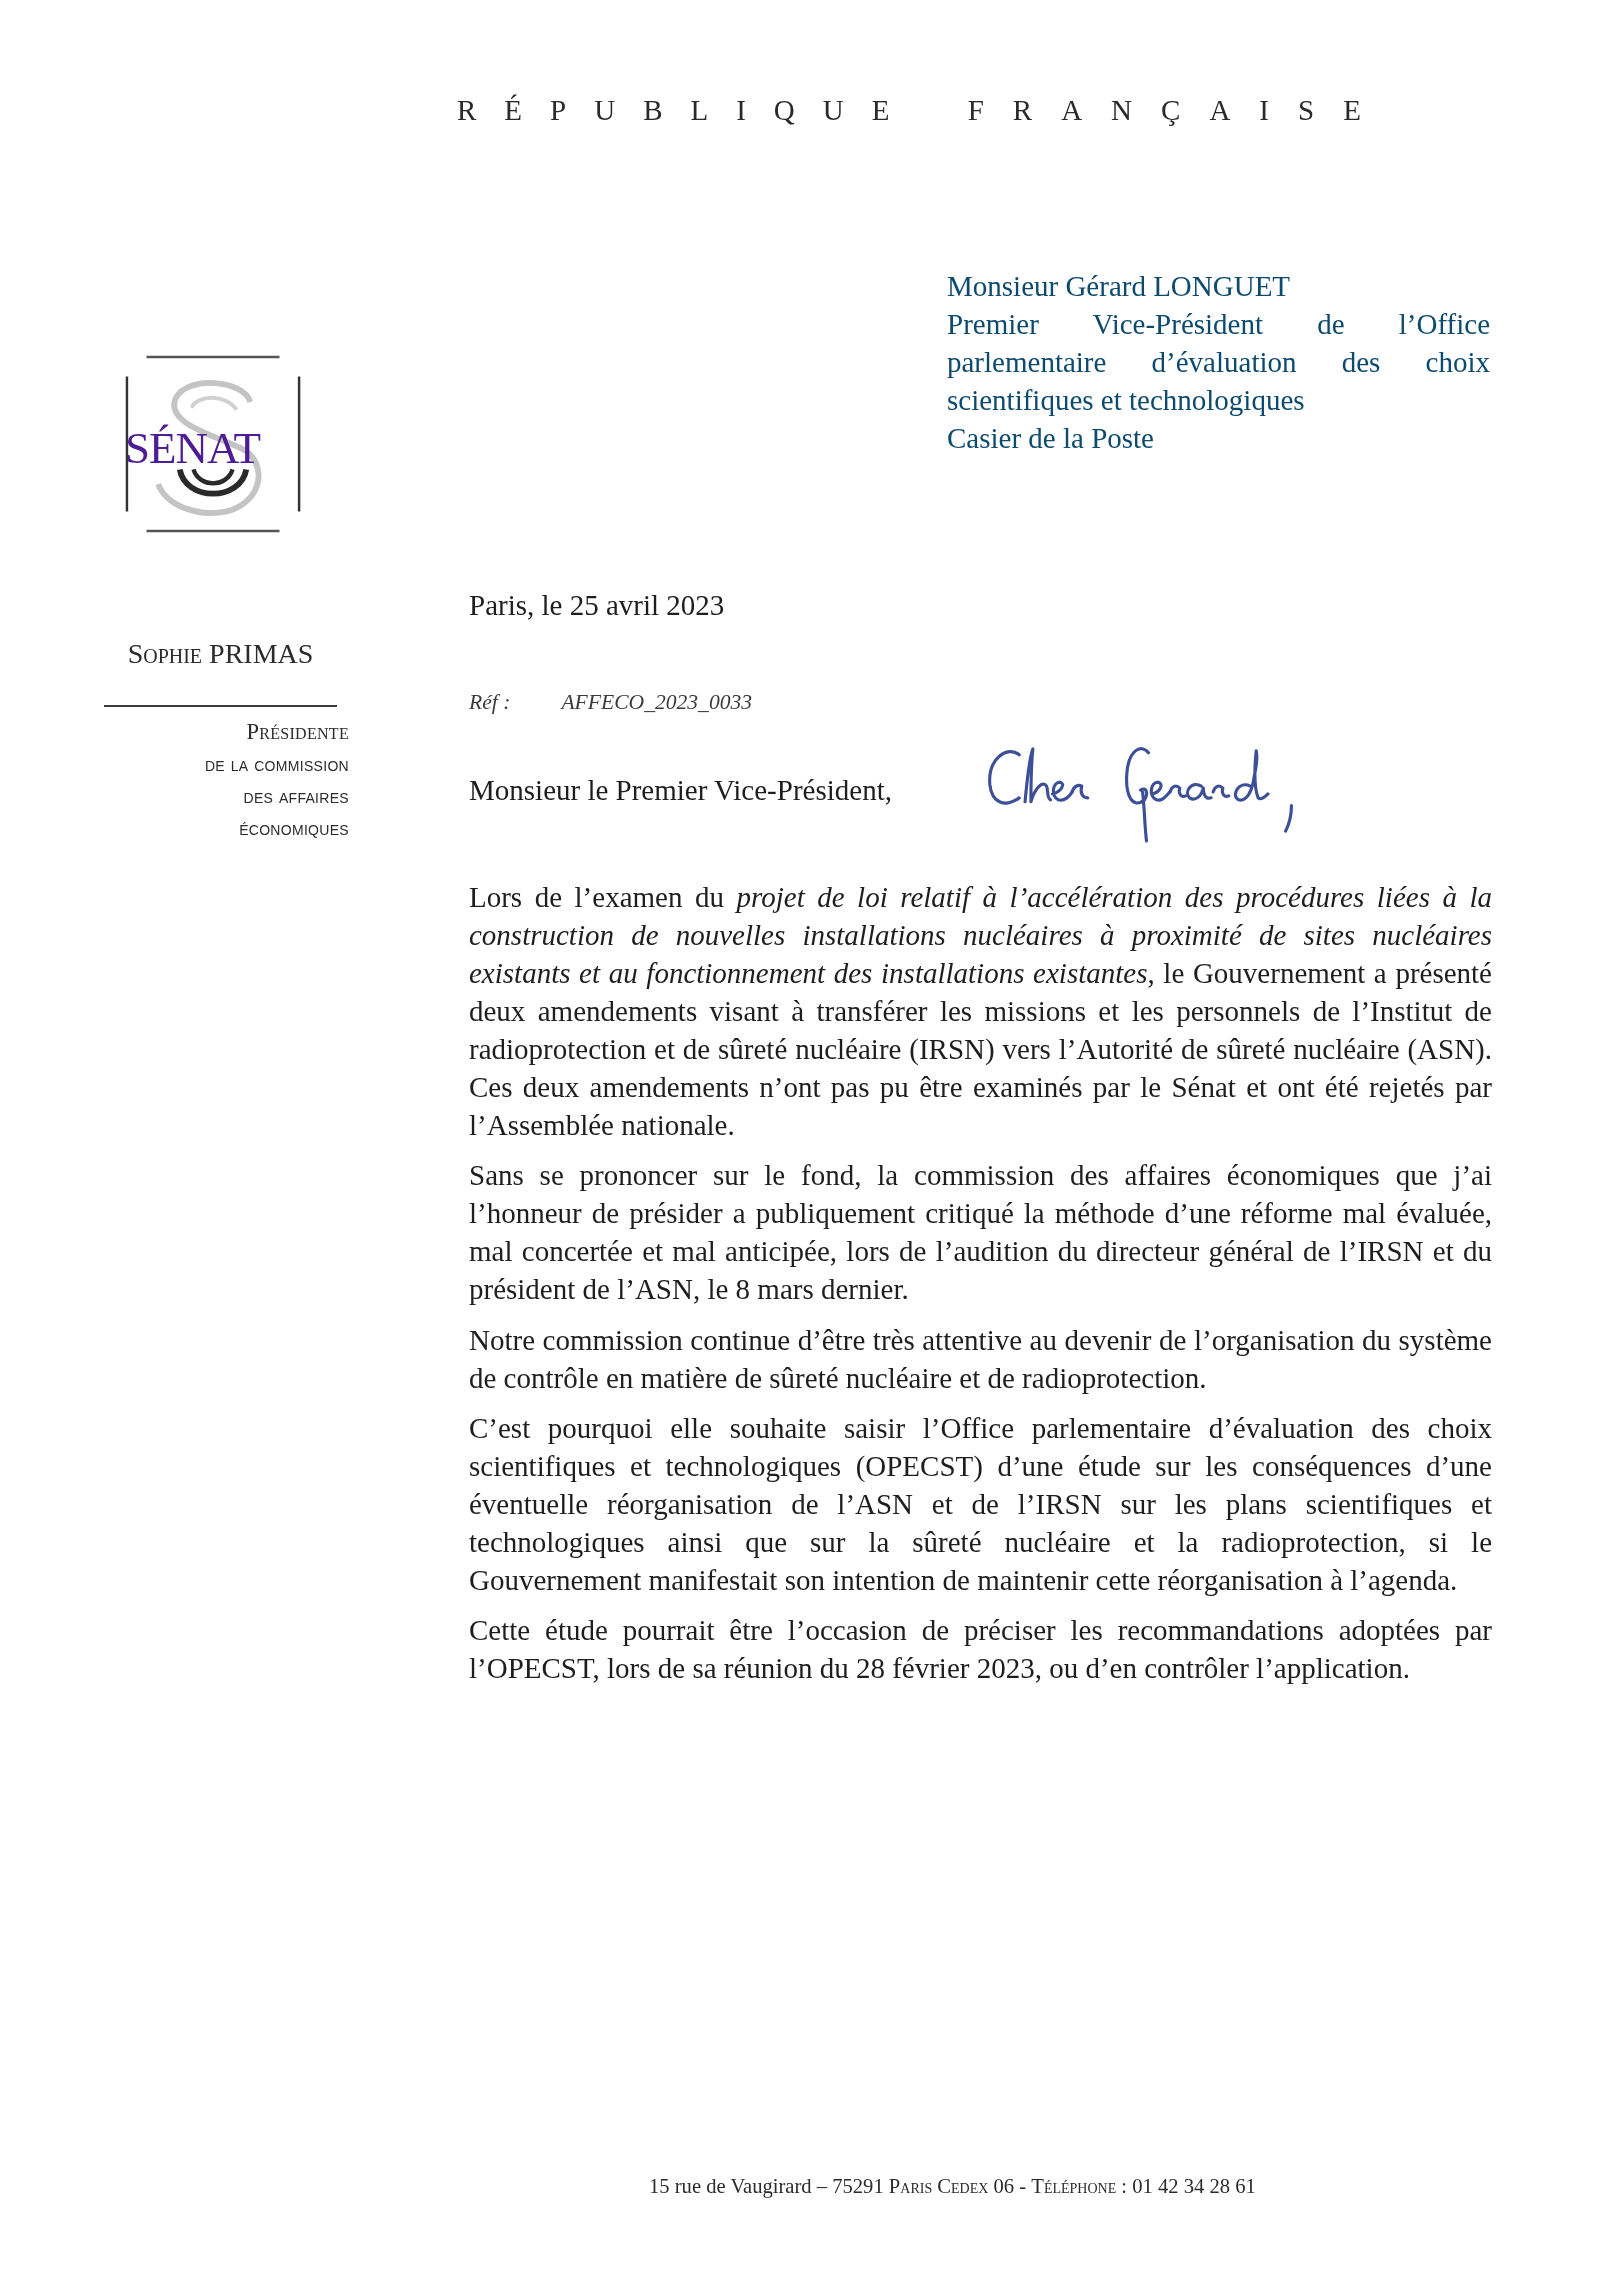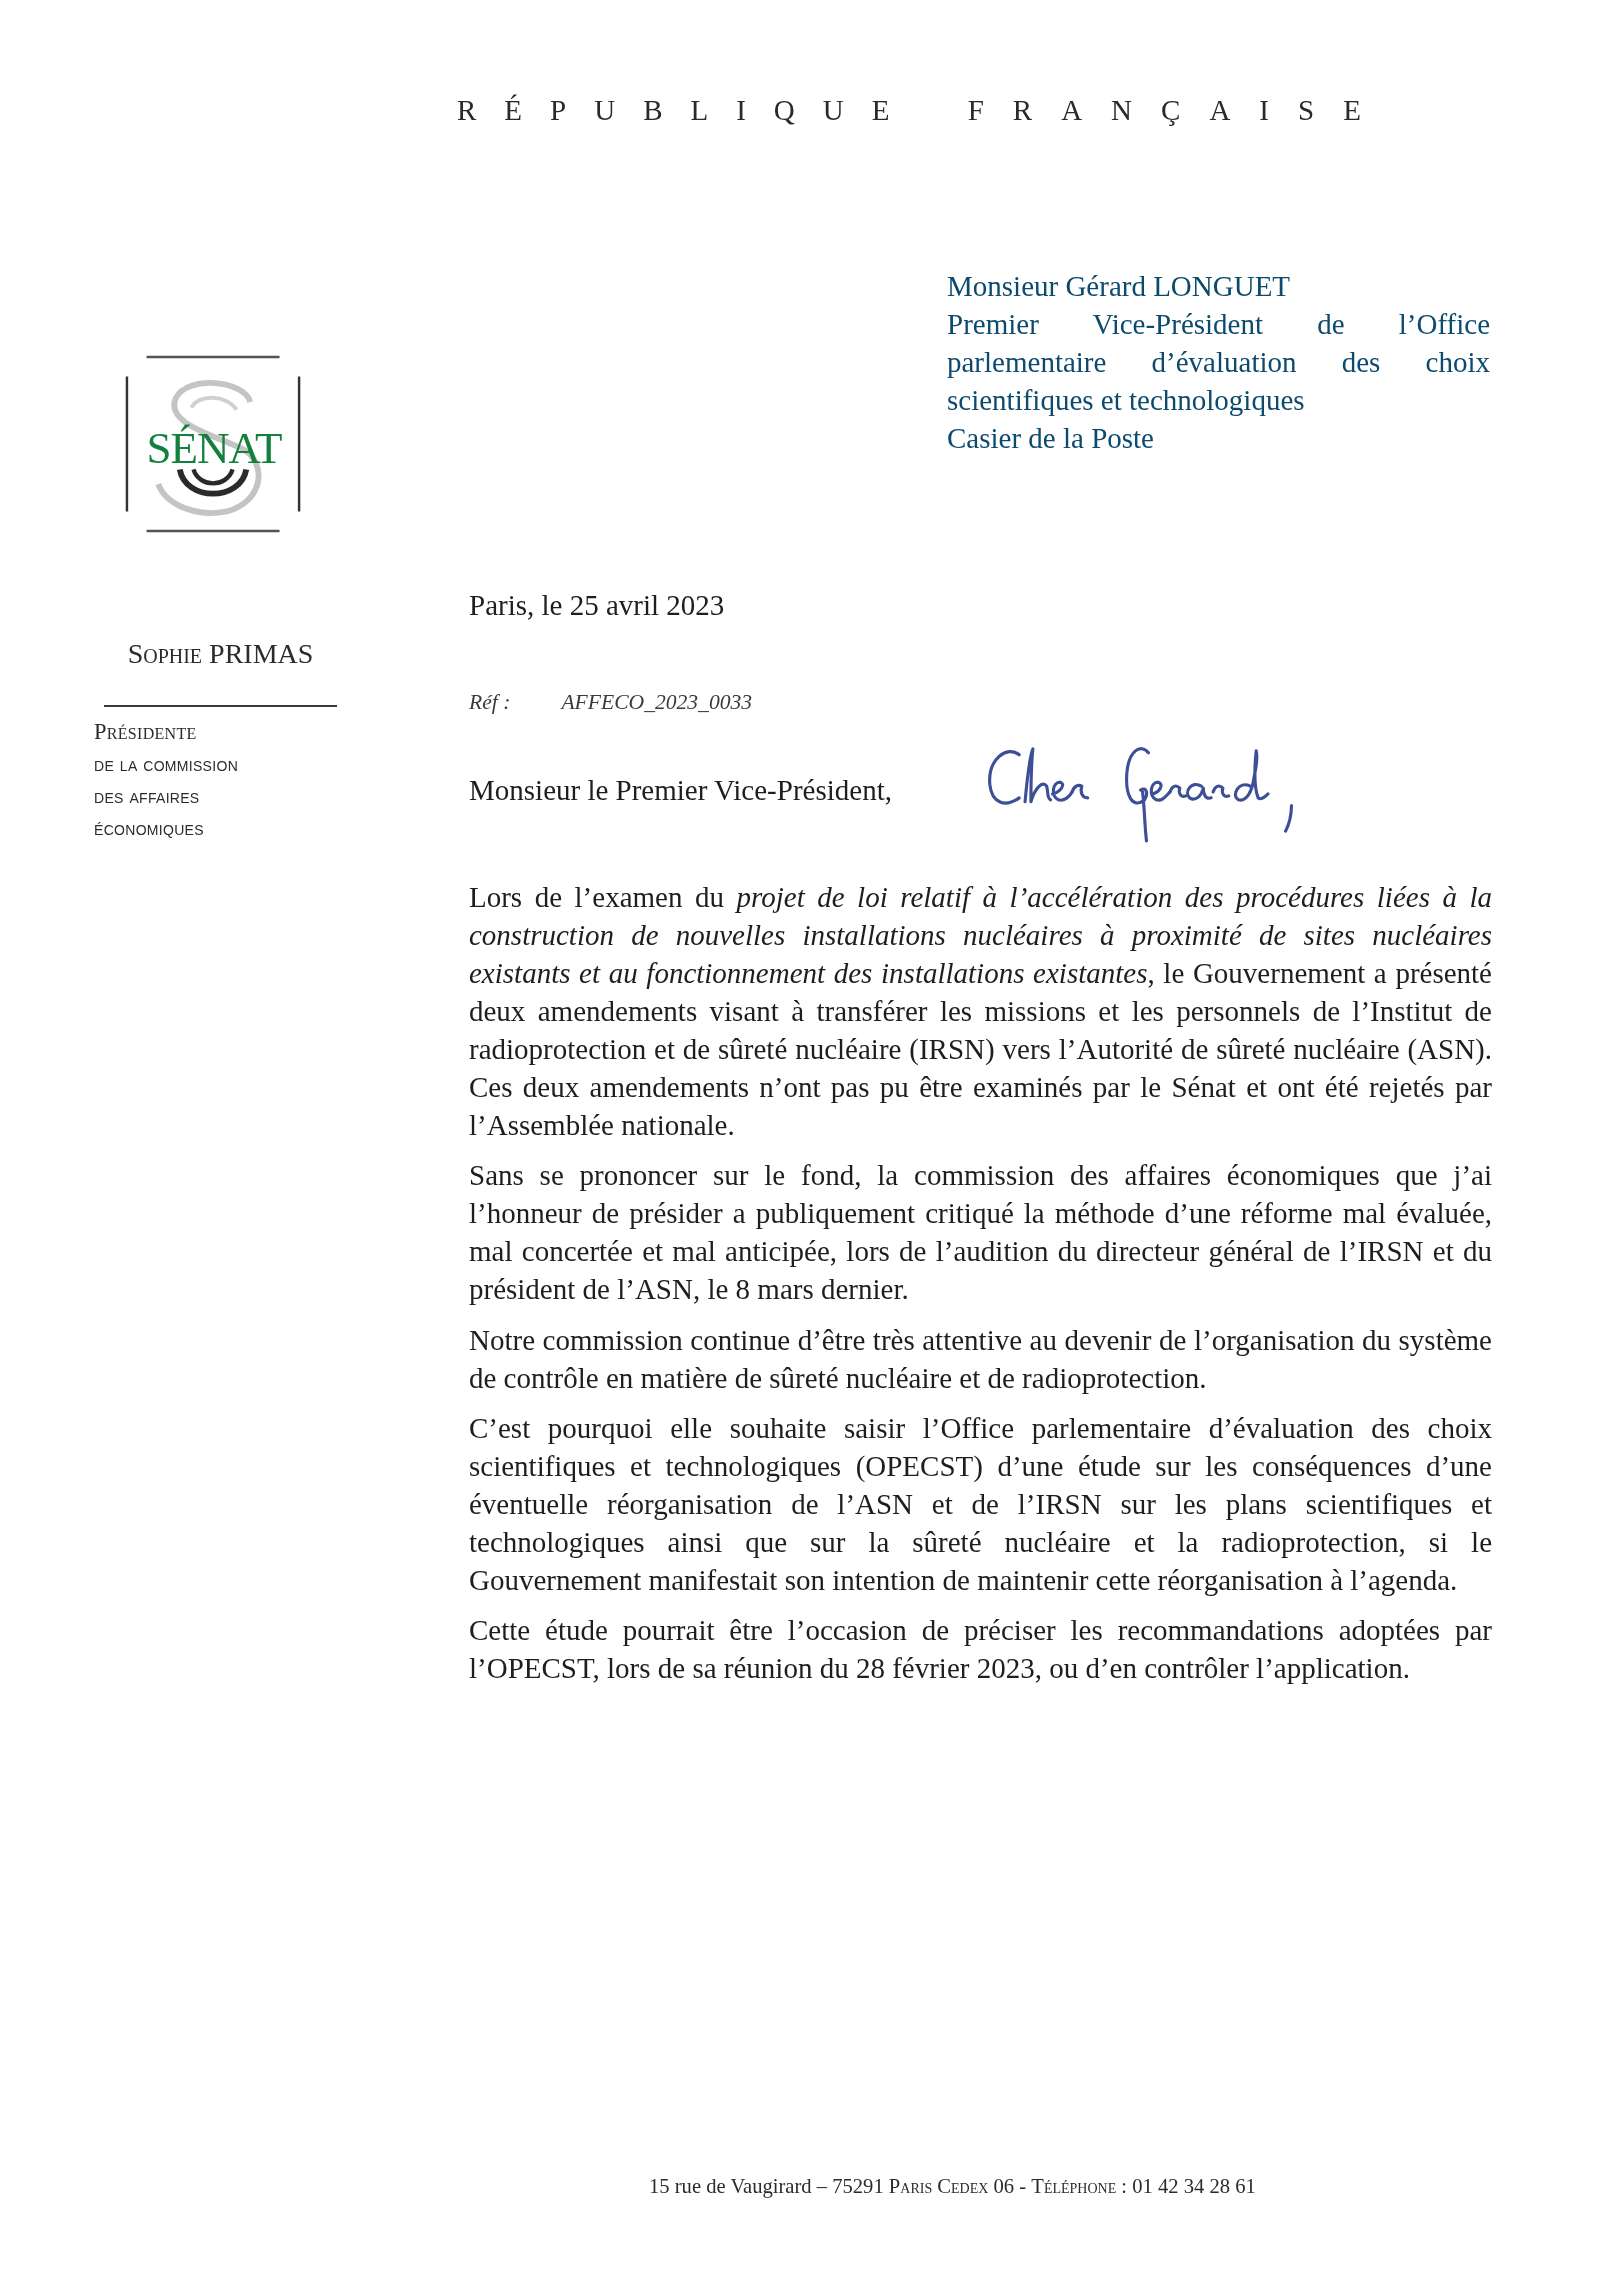--- a/index.html
+++ b/index.html
@@ -55,21 +55,21 @@
       left: 104px;
       top: 705px;
       width: 233px;
       height: 2px;
       background: #3a3a3a;
     }
     .sender-title {
       left: 94px;
       top: 716px;
       width: 255px;
-      text-align: left;
+      text-align: right;
       font-family: "Liberation Sans", "DejaVu Sans", sans-serif;
       font-size: 19.6px;
       line-height: 32px;
       color: #2b2b2b;
       letter-spacing: 0.3px;
     }
     .sender-title .first { font-family: "Liberation Serif", serif; font-size: 22.5px; }
 
     
     .recipient {
@@ -163,21 +163,21 @@
 
     <line x1="2" y1="22" x2="2" y2="160" stroke="#333" stroke-width="2.5"></line>
     <line x1="178" y1="22" x2="178" y2="160" stroke="#333" stroke-width="2.5"></line>
 
     <path d="M128 48 C 122 26, 64 20, 52 44 C 40 70, 92 82, 120 96 C 146 110, 142 150, 104 160 C 74 166, 42 154, 34 132" fill="none" stroke="#c4c4c4" stroke-width="6"></path>
     <path d="M114 56 C 104 40, 74 40, 68 54" fill="none" stroke="#d0d0d0" stroke-width="4"></path>
 
     <path d="M56 117 C 62 150, 118 150, 124 117" fill="none" stroke="#2a2a2a" stroke-width="6"></path>
     <path d="M70 117 C 76 136, 104 136, 110 117" fill="none" stroke="#2a2a2a" stroke-width="4.5"></path>
   </svg>
-  <div style="position:absolute;left:0;top:67px;width:178px;text-align:center;font-family:'Liberation Serif',serif;font-size:45px;color:#15803d;letter-spacing:-1px;">SÉNAT</div>
+  <div style="position:absolute;left:0;top:67px;width:178px;text-align:left;font-family:'Liberation Serif',serif;font-size:45px;color:#4c1d95;letter-spacing:-1px;">SÉNAT</div>
 </div>
 
 <div class="abs sender-name">
   <span style="font-variant: small-caps;">Sophie</span>
   <span>PRIMAS</span>
 </div>
 <div class="abs sender-rule"></div>
 <div class="abs sender-title">
   <div class="first" style="font-variant: small-caps;">Présidente</div>
   <div style="font-variant: small-caps;">de la commission</div>

